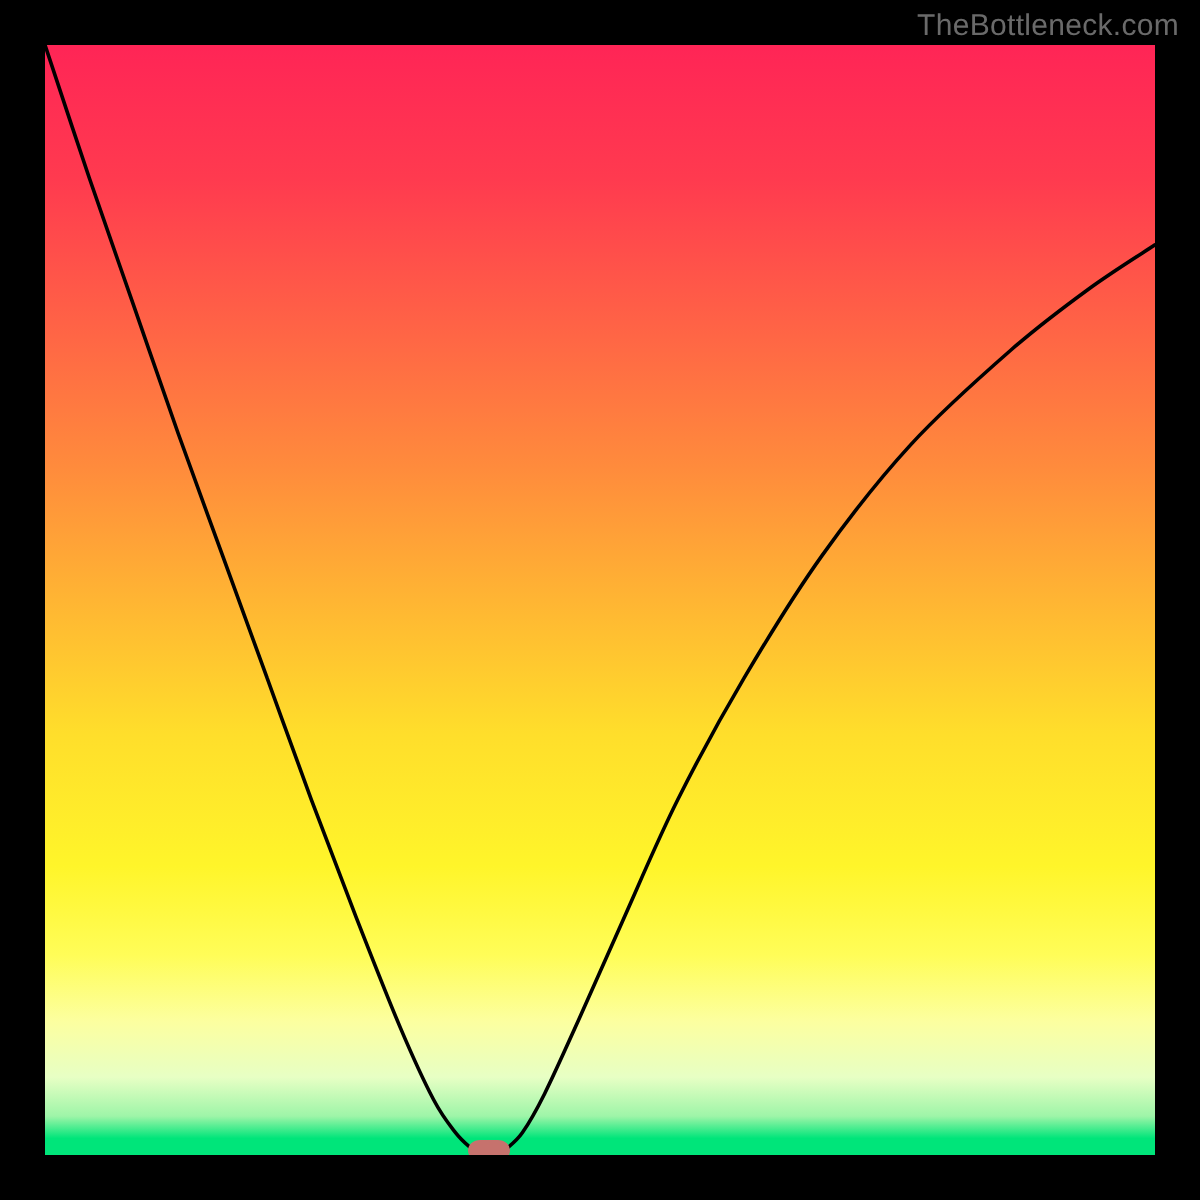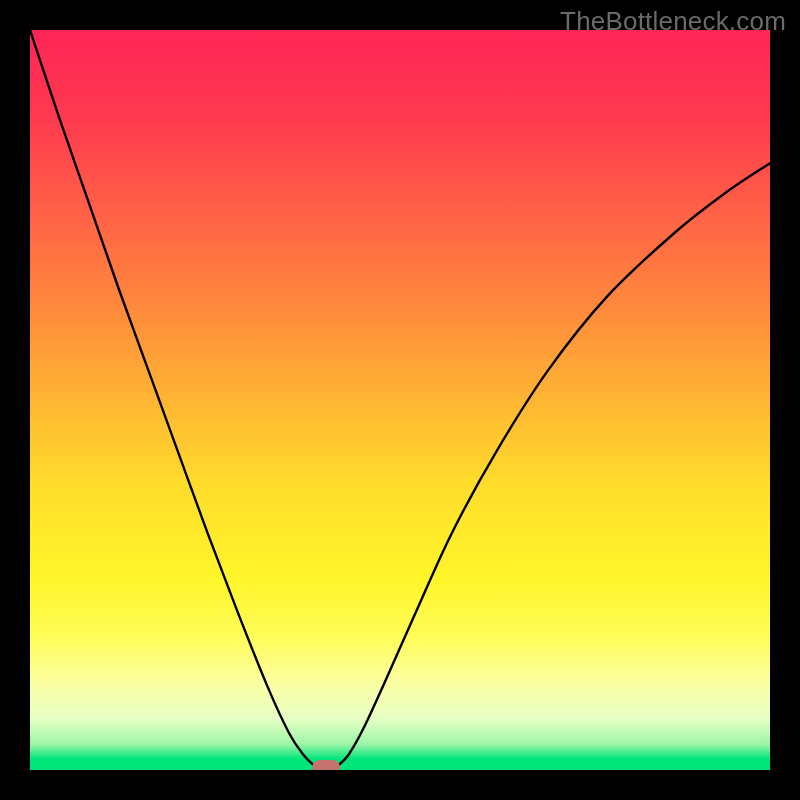--- a/index.html
+++ b/index.html
@@ -32,21 +32,21 @@
   }
   .line-layer {
     position: absolute;
     inset: 0;
   }
   .watermark {
     position: absolute;
     top: 6px;
     right: 14px;
     color: #6a6a6a;
-    font-size: 26px;
+    font-size: 20px;
     letter-spacing: 0.2px;
     font-weight: 400;
   }
   .marker {
     position: absolute;
     width: 28px;
     height: 14px;
     border-radius: 8px / 7px;
     background: #c6726d;
   }

